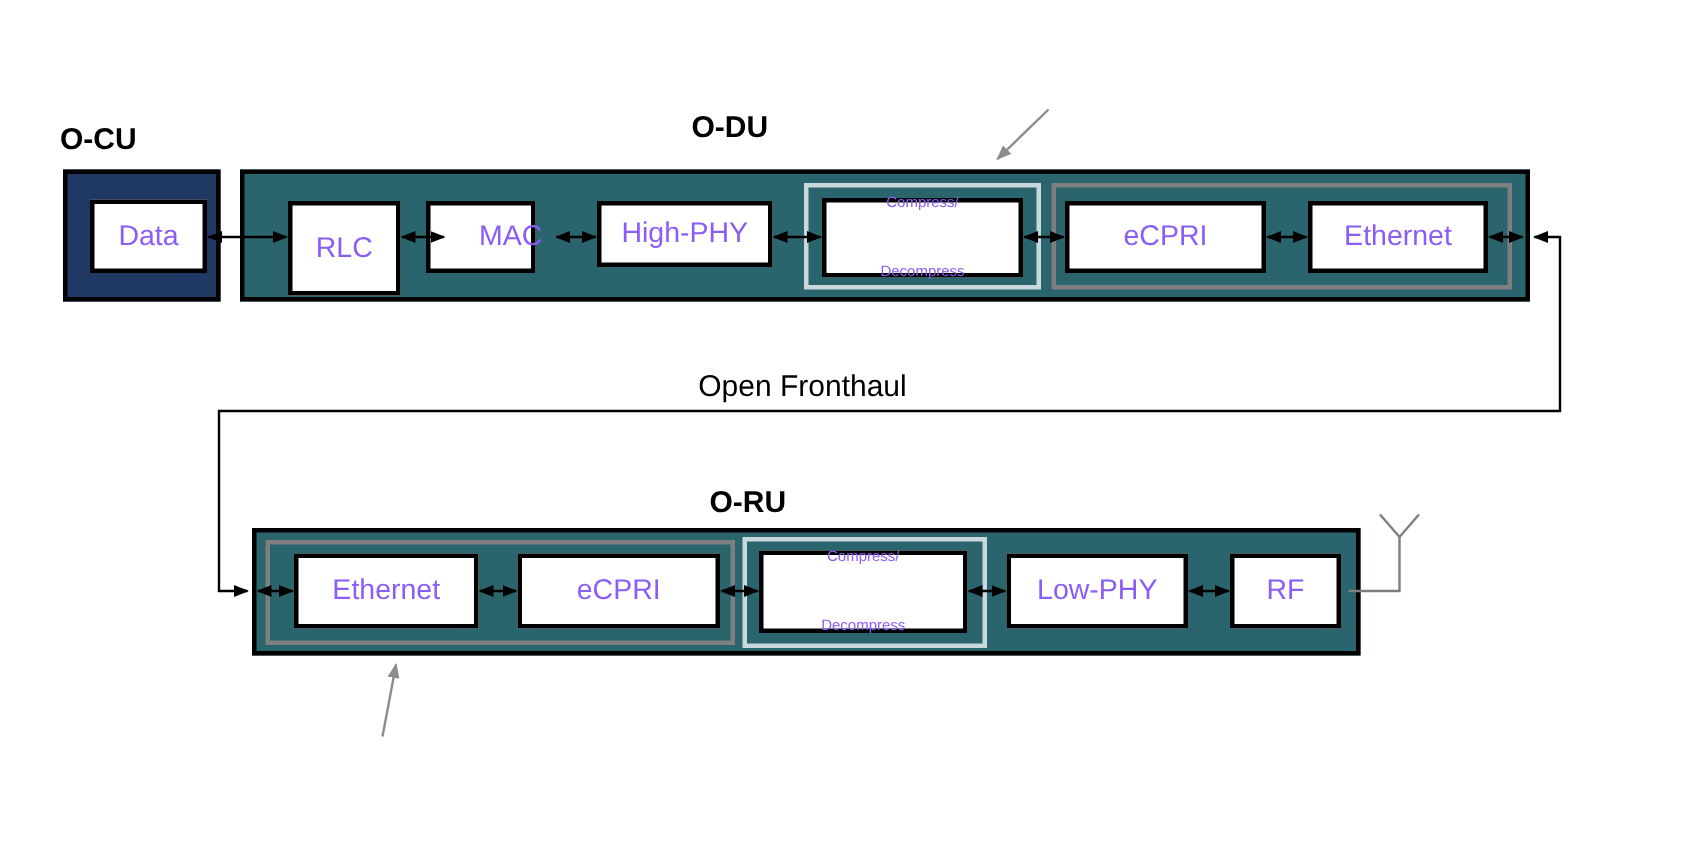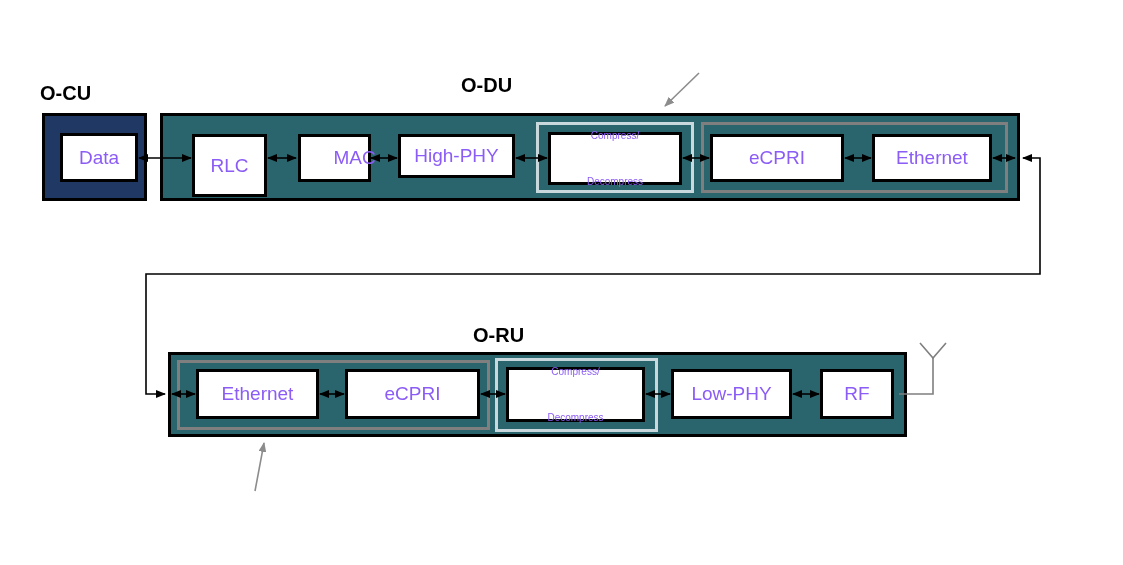--- a/index.html
+++ b/index.html
@@ -45,21 +45,21 @@
     <span>Data</span>
   </div>
 
   <div class="container-box fill-teal" style="left:160px; top:113px; width:860px; height:88px;"></div>
   <div class="subgroup light" style="left:536px; top:122px; width:158px; height:71px;"></div>
   <div class="subgroup gray" style="left:701px; top:122px; width:307px; height:71px;"></div>
 
   <div class="module" style="left:192px; top:134px; width:75px; height:63px;">
     <span>RLC</span>
   </div>
-  <div class="module" style="left:298px; top:134px; width:73px; height:48px;padding-left:40px;">
+  <div class="module" style="left:284px; top:134px; width:73px; height:48px;padding-left:40px;">
     <span>MAC</span>
   </div>
   <div class="module" style="left:398px; top:134px; width:117px; height:44px;">
     <span>High-PHY</span>
   </div>
   <div class="module small" style="left:548px; top:132px; width:134px; height:53px;">
     <span>Compress/</span>
     <span>Decompress</span>
   </div>
   <div class="module" style="left:710px; top:134px; width:134px; height:48px;">
@@ -83,20 +83,21 @@
     <span>Compress/</span>
     <span>Decompress</span>
   </div>
   <div class="module" style="left:671px; top:369px; width:121px; height:50px;">
     <span>Low-PHY</span>
   </div>
   <div class="module" style="left:820px; top:369px; width:74px; height:50px;">
     <span>RF</span>
   </div>
 
+  <div class="link-label" style="left:435px; top:247px; width:200px;">Open Fronthaul</div>
 
   <svg class="overlay" viewBox="0 0 1123 565" xmlns="http://www.w3.org/2000/svg">
     <defs>
       <marker id="mb" viewBox="0 0 10 8" refX="9" refY="4" markerWidth="10" markerHeight="8" markerUnits="userSpaceOnUse" orient="auto-start-reverse">
         <path d="M0,0 L10,4 L0,8 Z" fill="#000"></path>
       </marker>
       <marker id="mg" viewBox="0 0 10 8" refX="9" refY="4" markerWidth="10" markerHeight="8" markerUnits="userSpaceOnUse" orient="auto-start-reverse">
         <path d="M0,0 L10,4 L0,8 Z" fill="#8c8c8c"></path>
       </marker>
     </defs>

